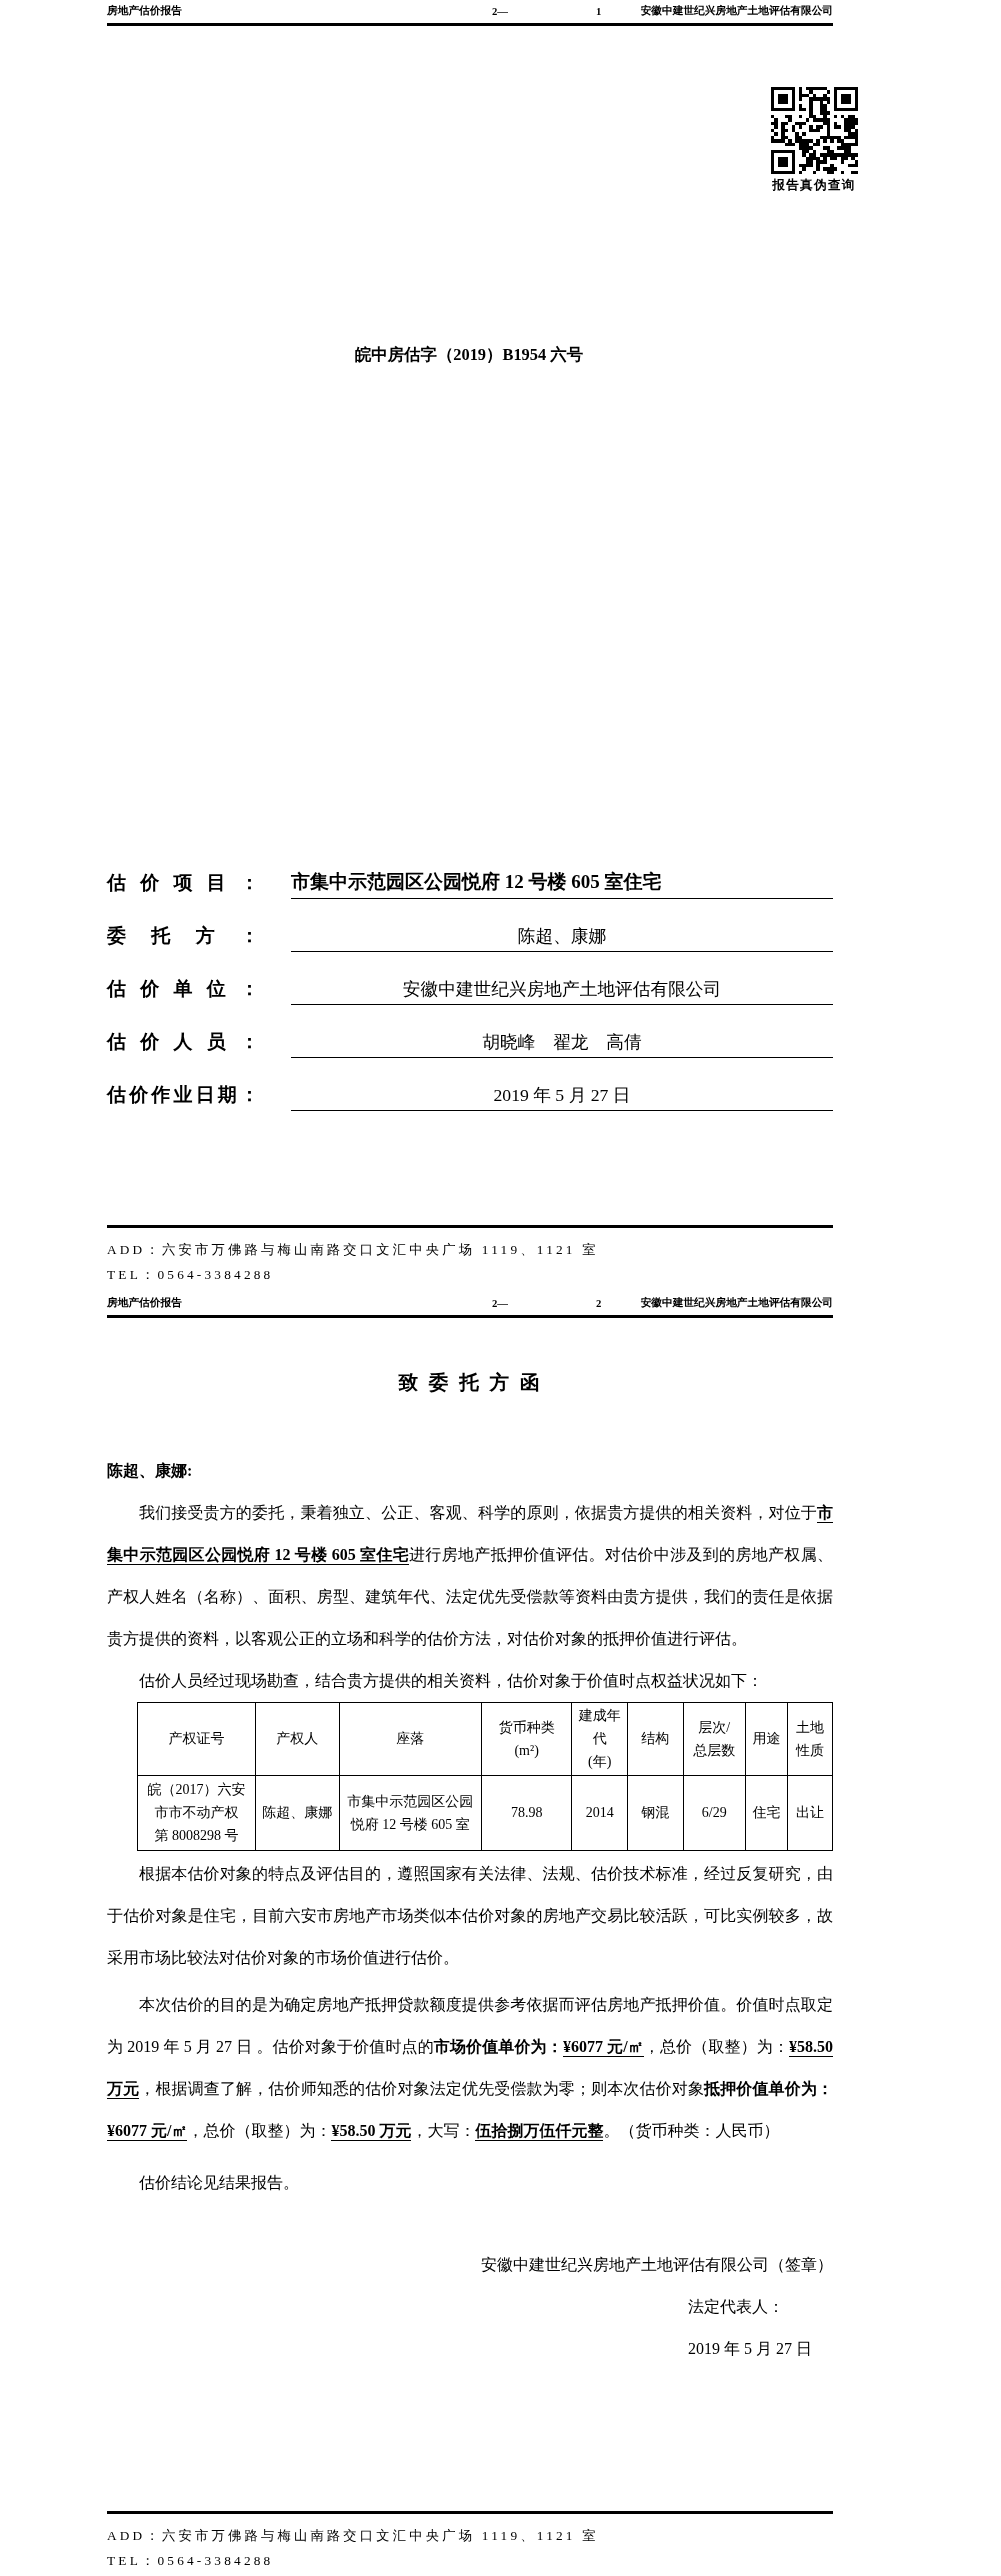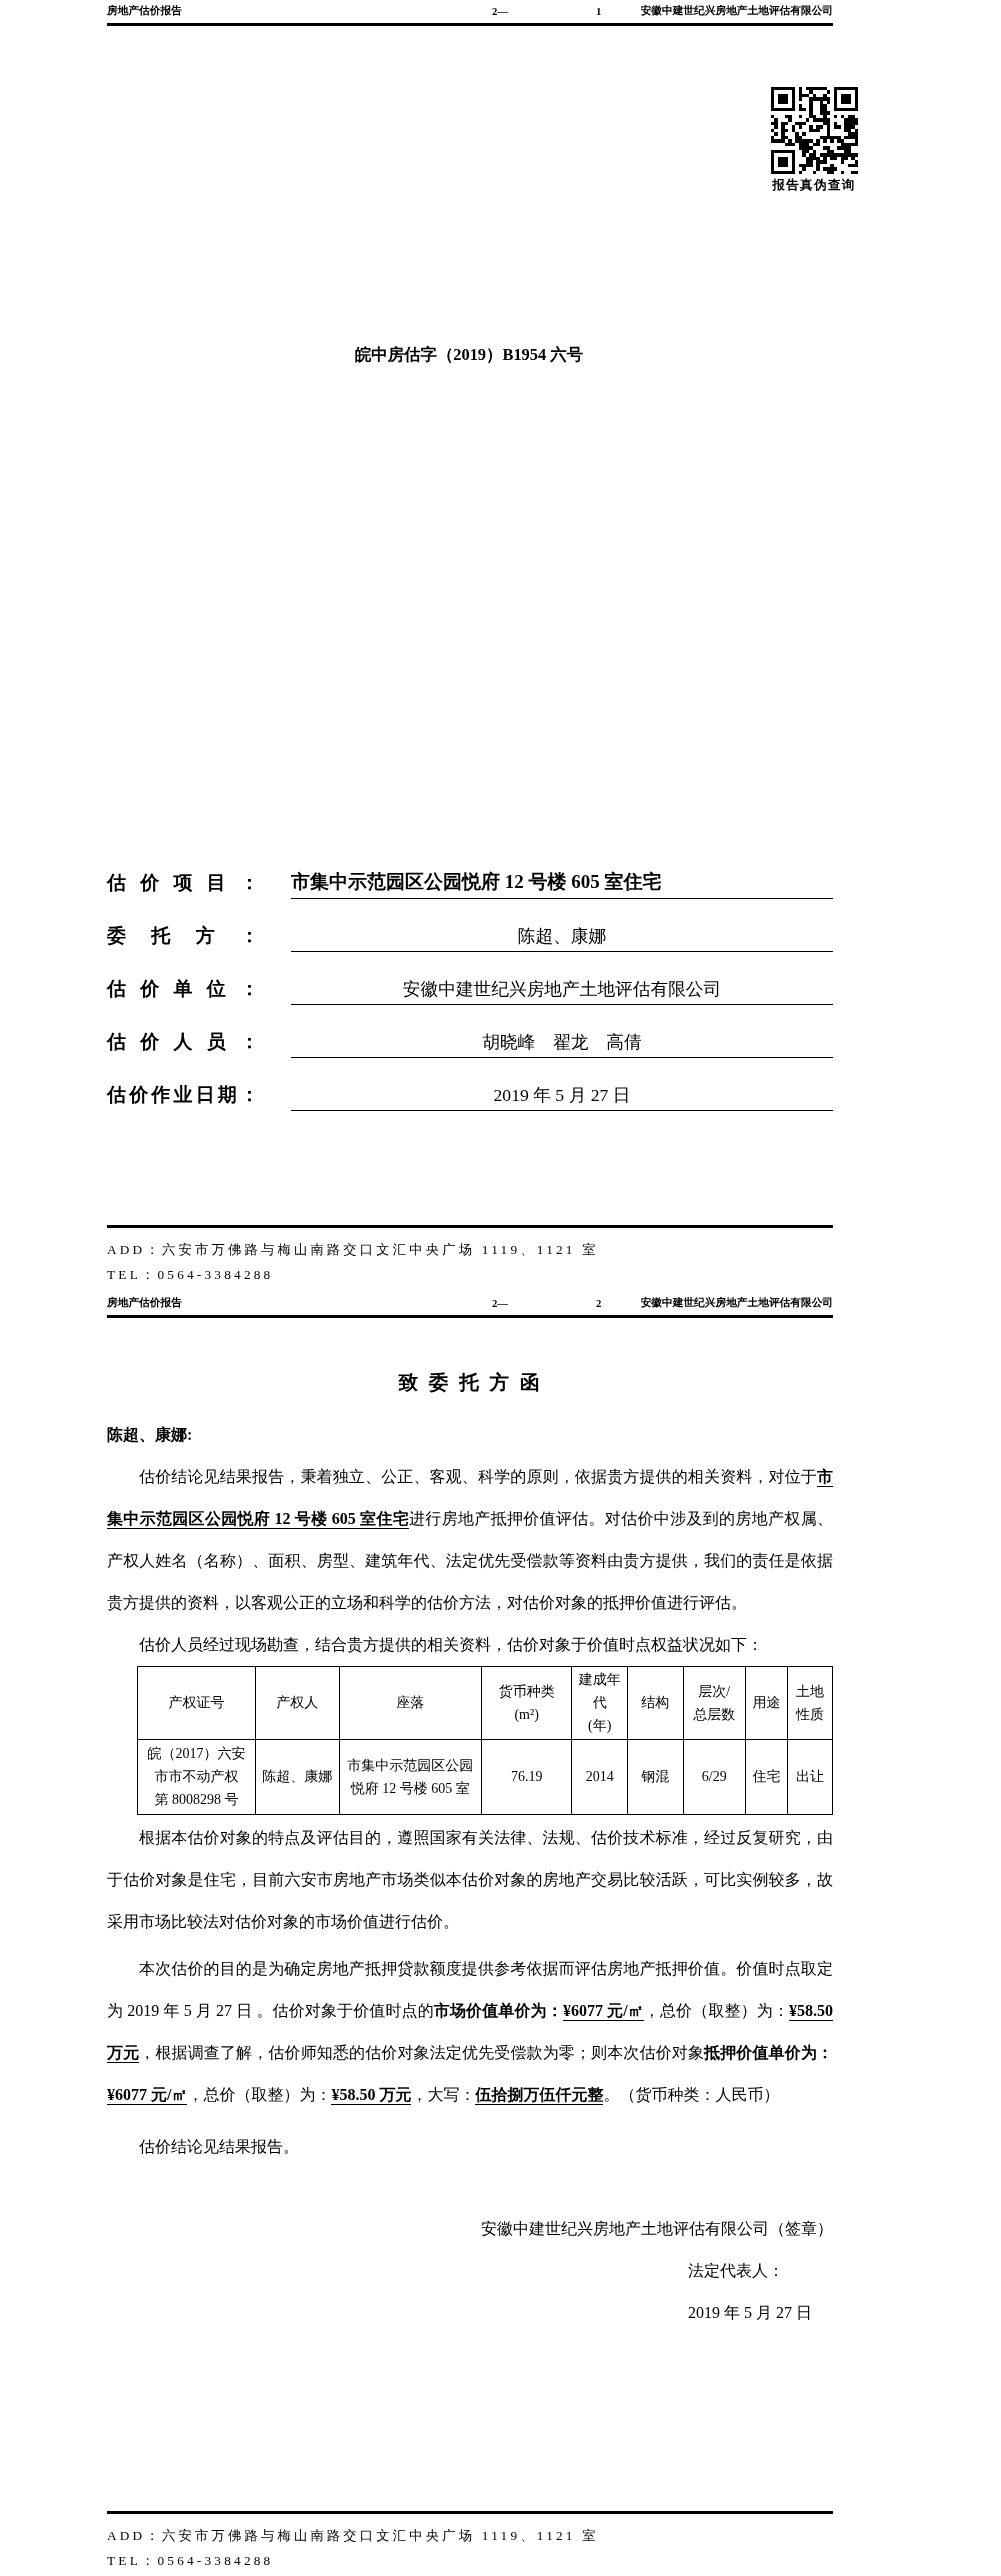--- a/index.html
+++ b/index.html
@@ -26,21 +26,21 @@
   .doc-number{position:absolute;top:344px;left:0;width:100%;text-align:center;font-size:16.4px;font-weight:bold;}
 
   .fields{position:absolute;top:846px;left:107px;right:105px;}
   .field-row{display:flex;align-items:flex-end;height:53px;gap:32px;}
   .field-label{flex:0 0 152px;font-size:19px;font-weight:bold;text-align-last:justify;padding-bottom:3.2px;white-space:nowrap;}
   .field-value{flex:1;border-bottom:1.3px solid #000;text-align:center;font-size:17.7px;padding-bottom:3.2px;white-space:nowrap;}
   .field-value.fill{text-align:left;font-weight:bold;font-size:19px;border-bottom-width:1.9px;}
 
   
   .letter-title{position:absolute;top:1369px;left:0;width:100%;text-align:center;font-size:19.6px;font-weight:bold;letter-spacing:0.55em;text-indent:0.55em;}
-  .letter-body{position:absolute;top:1414px;left:107px;right:105px;font-size:16px;line-height:42px;text-align:justify;}
+  .letter-body{position:absolute;top:1450px;left:107px;right:105px;font-size:16px;line-height:42px;text-align:justify;}
   .letter-body p{margin:0;text-indent:2em;}
   .salutation{font-weight:bold;text-indent:0 !important;}
 
   table.props{border-collapse:collapse;margin-left:30px;width:calc(100% - 30px);table-layout:fixed;
     font-size:14px;line-height:23px;text-align:center;text-indent:0;}
   table.props th,table.props td{border:1.3px solid #000;font-weight:normal;vertical-align:middle;
     white-space:pre-line;padding:1.3px 2.5px;text-align:center;}
   table.props thead tr{height:63px;}
   table.props tbody tr{height:75px;}
 
@@ -338,21 +338,21 @@
       <span class="hc">2—</span>
       <span class="hp">2</span>
       <span class="hr">安徽中建世纪兴房地产土地评估有限公司</span>
     </div>
   </div>
 
   <div class="letter-title">致委托方函</div>
 
   <div class="letter-body">
     <p class="salutation">陈超、康娜:</p>
-    <p><span>估价结论见结果报告，秉着独立、公正、客观、科学的原则，依据贵方提供的相关资料，对位于</span><span style="font-weight: bold; border-bottom: 1.9px solid rgb(0, 0, 0); padding-bottom: 0.6px;">市集中示范园区公园悦府 12 号楼 605 室住宅</span><span>进行房地产抵押价值评估。对估价中涉及到的房地产权属、产权人姓名（名称）、面积、房型、建筑年代、法定优先受偿款等资料由贵方提供，我们的责任是依据贵方提供的资料，以客观公正的立场和科学的估价方法，对估价对象的抵押价值进行评估。</span></p>
+    <p><span>我们接受贵方的委托，秉着独立、公正、客观、科学的原则，依据贵方提供的相关资料，对位于</span><span style="font-weight: bold; border-bottom: 1.9px solid rgb(0, 0, 0); padding-bottom: 0.6px;">市集中示范园区公园悦府 12 号楼 605 室住宅</span><span>进行房地产抵押价值评估。对估价中涉及到的房地产权属、产权人姓名（名称）、面积、房型、建筑年代、法定优先受偿款等资料由贵方提供，我们的责任是依据贵方提供的资料，以客观公正的立场和科学的估价方法，对估价对象的抵押价值进行评估。</span></p>
     <p>估价人员经过现场勘查，结合贵方提供的相关资料，估价对象于价值时点权益状况如下：</p>
 
     <table class="props">
       <colgroup>
         <col style="width:17%">
           <col style="width:12%">
           <col style="width:20.5%">
           <col style="width:13%">
         <col style="width:8%">
           <col style="width:8%">
@@ -377,21 +377,21 @@
         </tr>
       </thead>
       <tbody>
         <tr>
           <td>皖（2017）六安
 市市不动产权
 第 8008298 号</td>
           <td>陈超、康娜</td>
           <td>市集中示范园区公园
 悦府 12 号楼 605 室</td>
-          <td>76.19</td>
+          <td>78.98</td>
           <td>2014</td>
           <td>钢混</td>
           <td>6/29</td>
           <td>住宅</td>
           <td>出让</td>
         </tr>
       </tbody>
     </table>
 
     <p class="p3">根据本估价对象的特点及评估目的，遵照国家有关法律、法规、估价技术标准，经过反复研究，由于估价对象是住宅，目前六安市房地产市场类似本估价对象的房地产交易比较活跃，可比实例较多，故采用市场比较法对估价对象的市场价值进行估价。</p>

